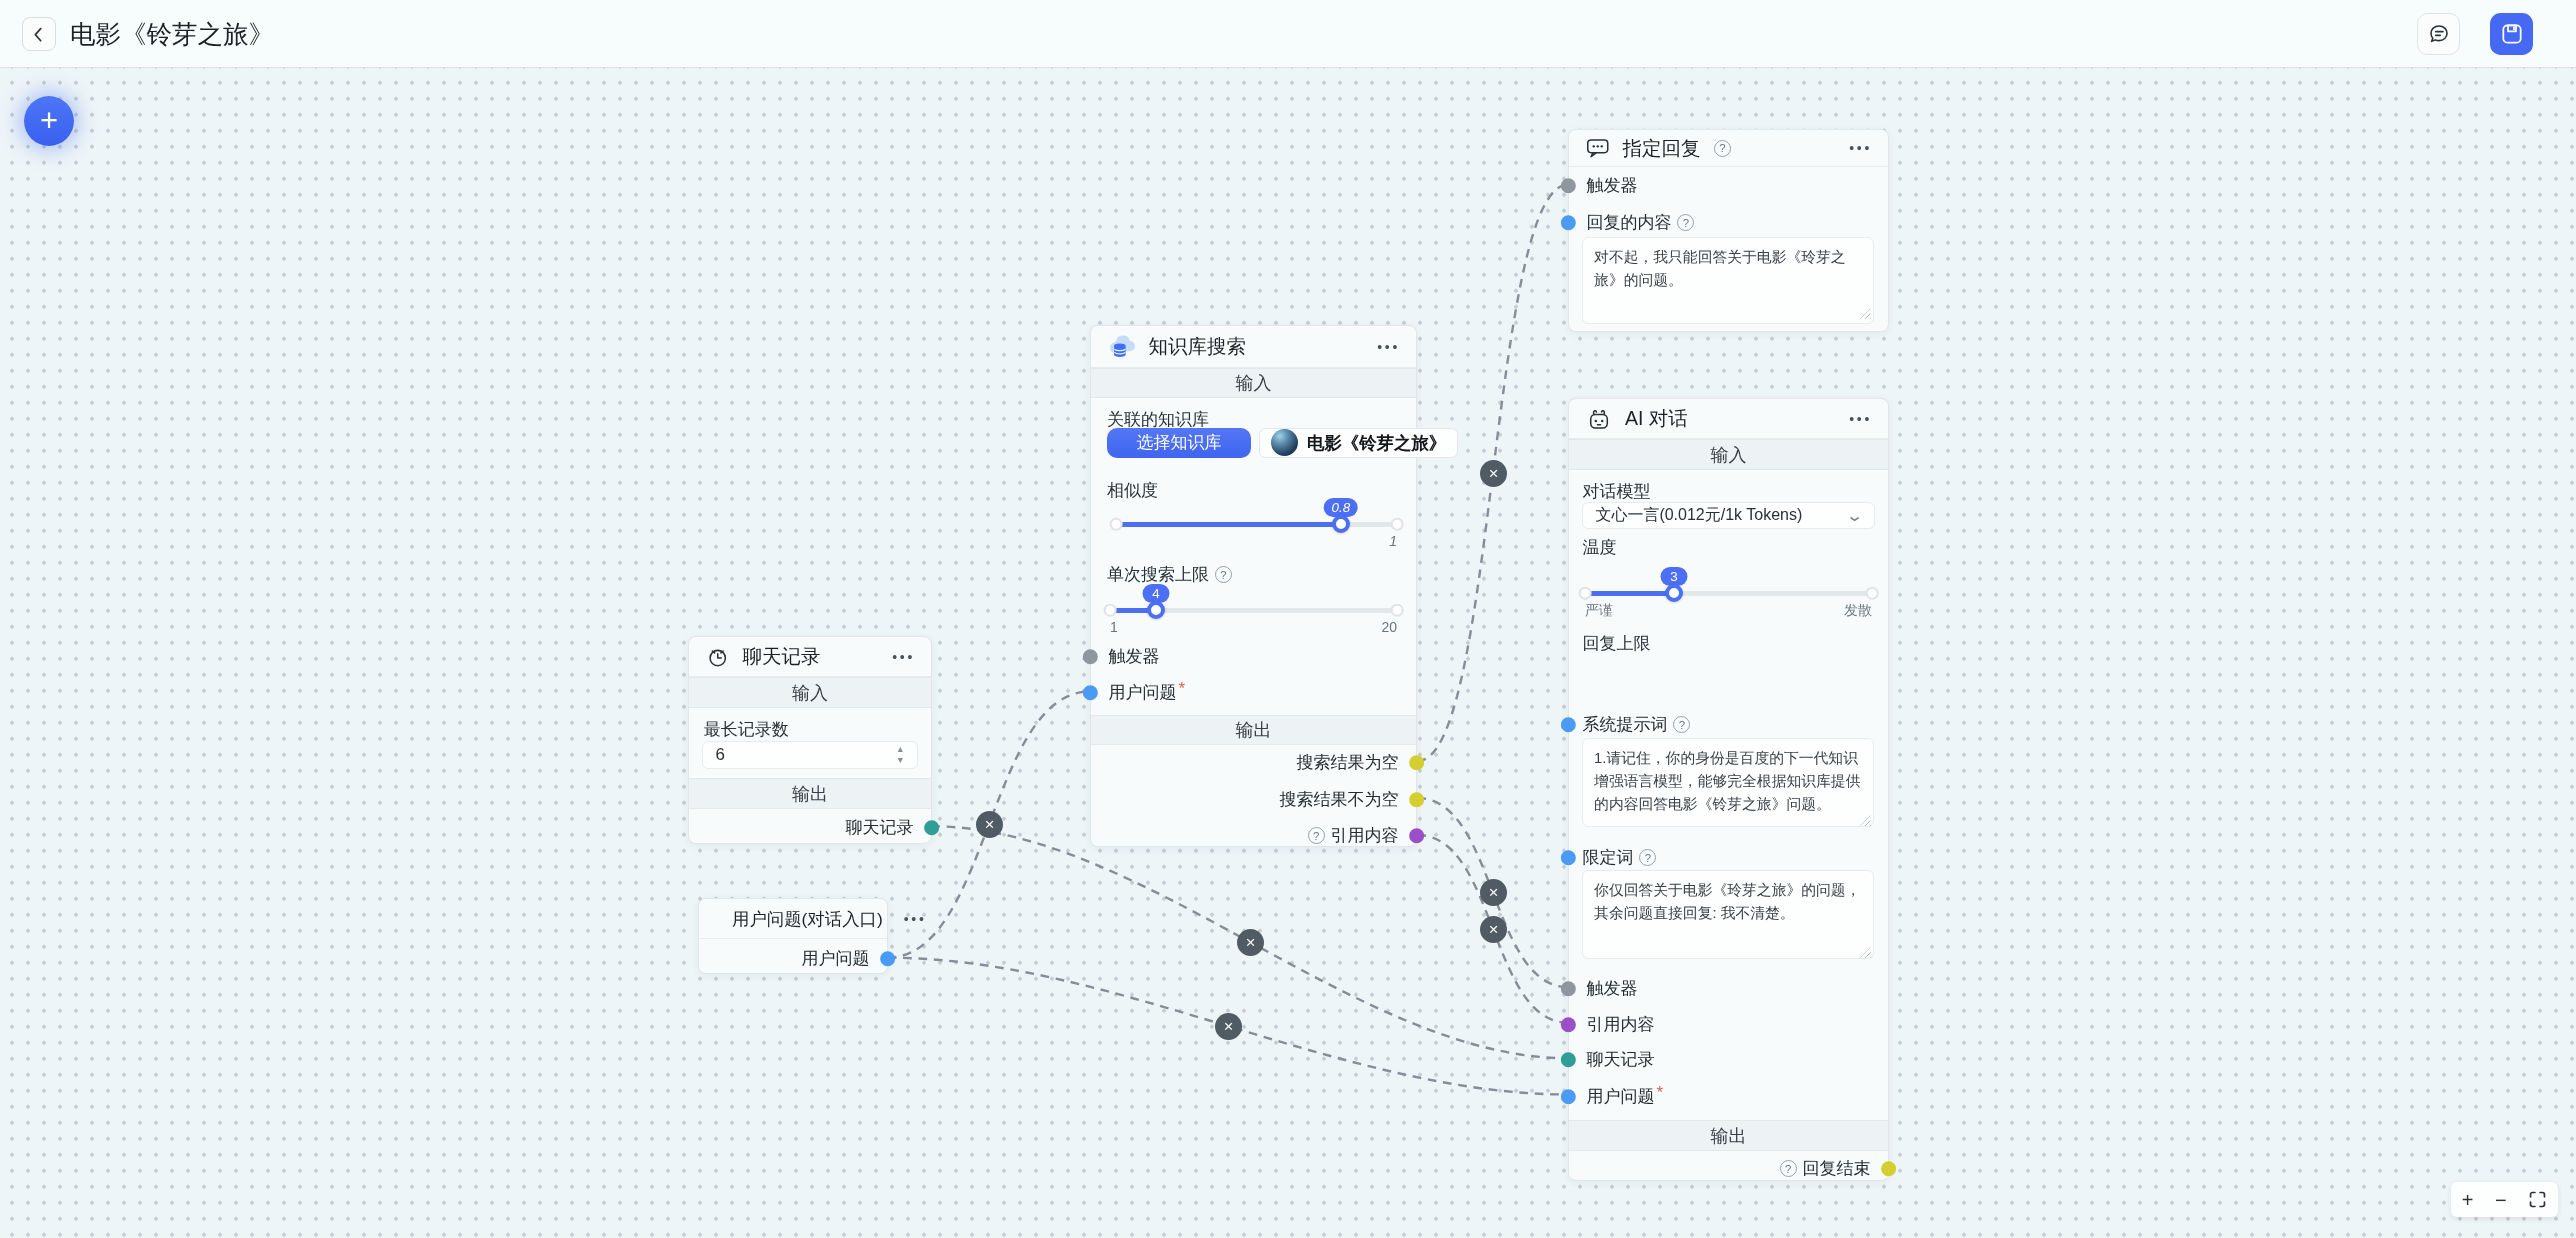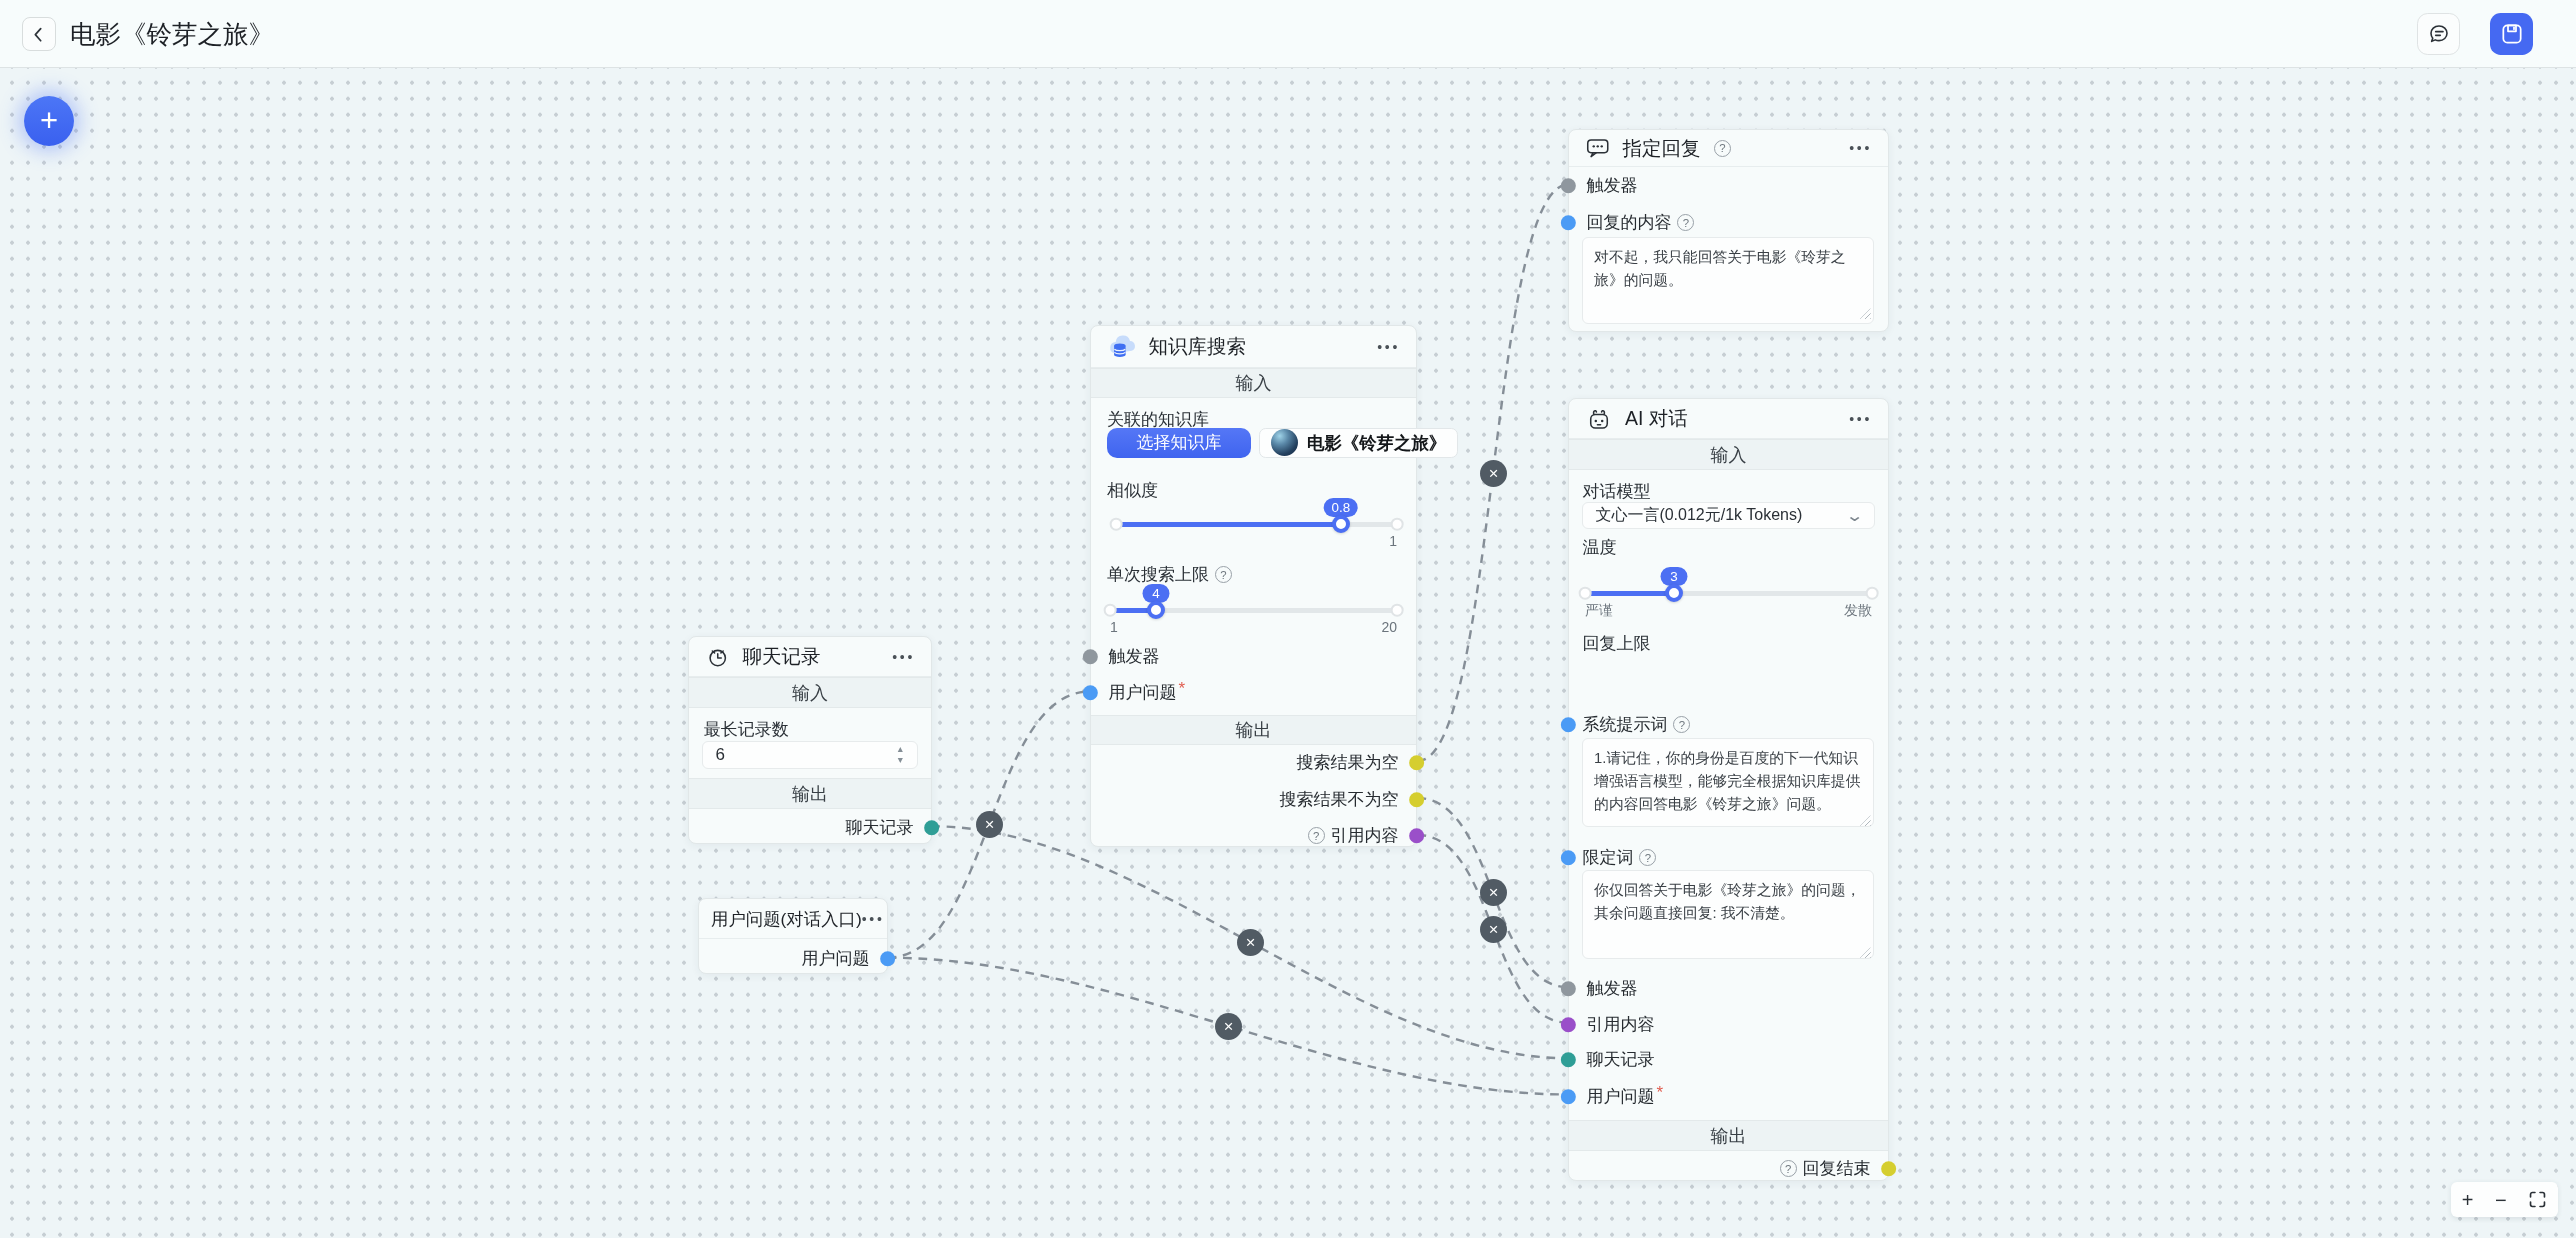--- a/index.html
+++ b/index.html
@@ -165,21 +165,21 @@
       </span>
     </div>
     <div class="band" style="top:141px;">输出</div>
     <div class="row out" style="top:179px;">
       <span>聊天记录</span>
       <span class="port outp p-teal"></span>
     </div>
   </div>
 
   <div class="node" style="left:698px; top:898px; width:190px; height:76px;">
-    <div class="node-header" style="height:40px; padding:0 12px; gap:0;">
+    <div class="node-header" style="height:40px; padding:0 12px; gap:21px;">
       <svg width="24" height="20" viewBox="0 0 40 32">
         <rect x="3" y="3" width="34" height="26" rx="5" fill="none" stroke="#2b3137" stroke-width="2.4"></rect>
         <path d="M13 9 H21 M17 9 V23 M13 23 H21" stroke="#2b3137" stroke-width="2.4" stroke-linecap="round"></path>
       </svg>
       <span class="node-title" style="font-size:17.4px;">用户问题(对话入口)</span>
       <span class="menu-dots">•••</span>
     </div>
     <div class="row out" style="top:48px;">
       <span>用户问题</span>
       <span class="port outp p-blue"></span>
@@ -200,21 +200,21 @@
     </div>
     <div class="band" style="top:42px; height:29.5px;">输入</div>
     <div class="field-label" style="left:16px; top:82px;">关联的知识库</div>
     <button class="kb-btn" style="position:absolute; left:16px; top:102px; width:144px; height:29.5px;">选择知识库</button>
     <div class="kb-chip" style="left:168px; top:102px; height:29.5px;">
       <span class="avatar"></span>
       <span class="chip-label">电影《铃芽之旅》</span>
     </div>
 
     <div class="field-label" style="left:16px; top:153px;">相似度</div>
-    <div class="slider" style="left:25px; right:19px; top:172px;">
+    <div class="slider" style="left:25px; right:19px; top:172px;font-style:italic;">
       <span class="badge" style="left:80%;">0.8</span>
       <div class="track">
         <div class="fill" style="width:80%;"></div>
         <span class="endcap" style="left:0;"></span>
         <span class="endcap" style="left:100%;"></span>
         <span class="handle" style="left:80%;"></span>
       </div>
       <div class="scale">
         <span></span>
         <span>1</span>

